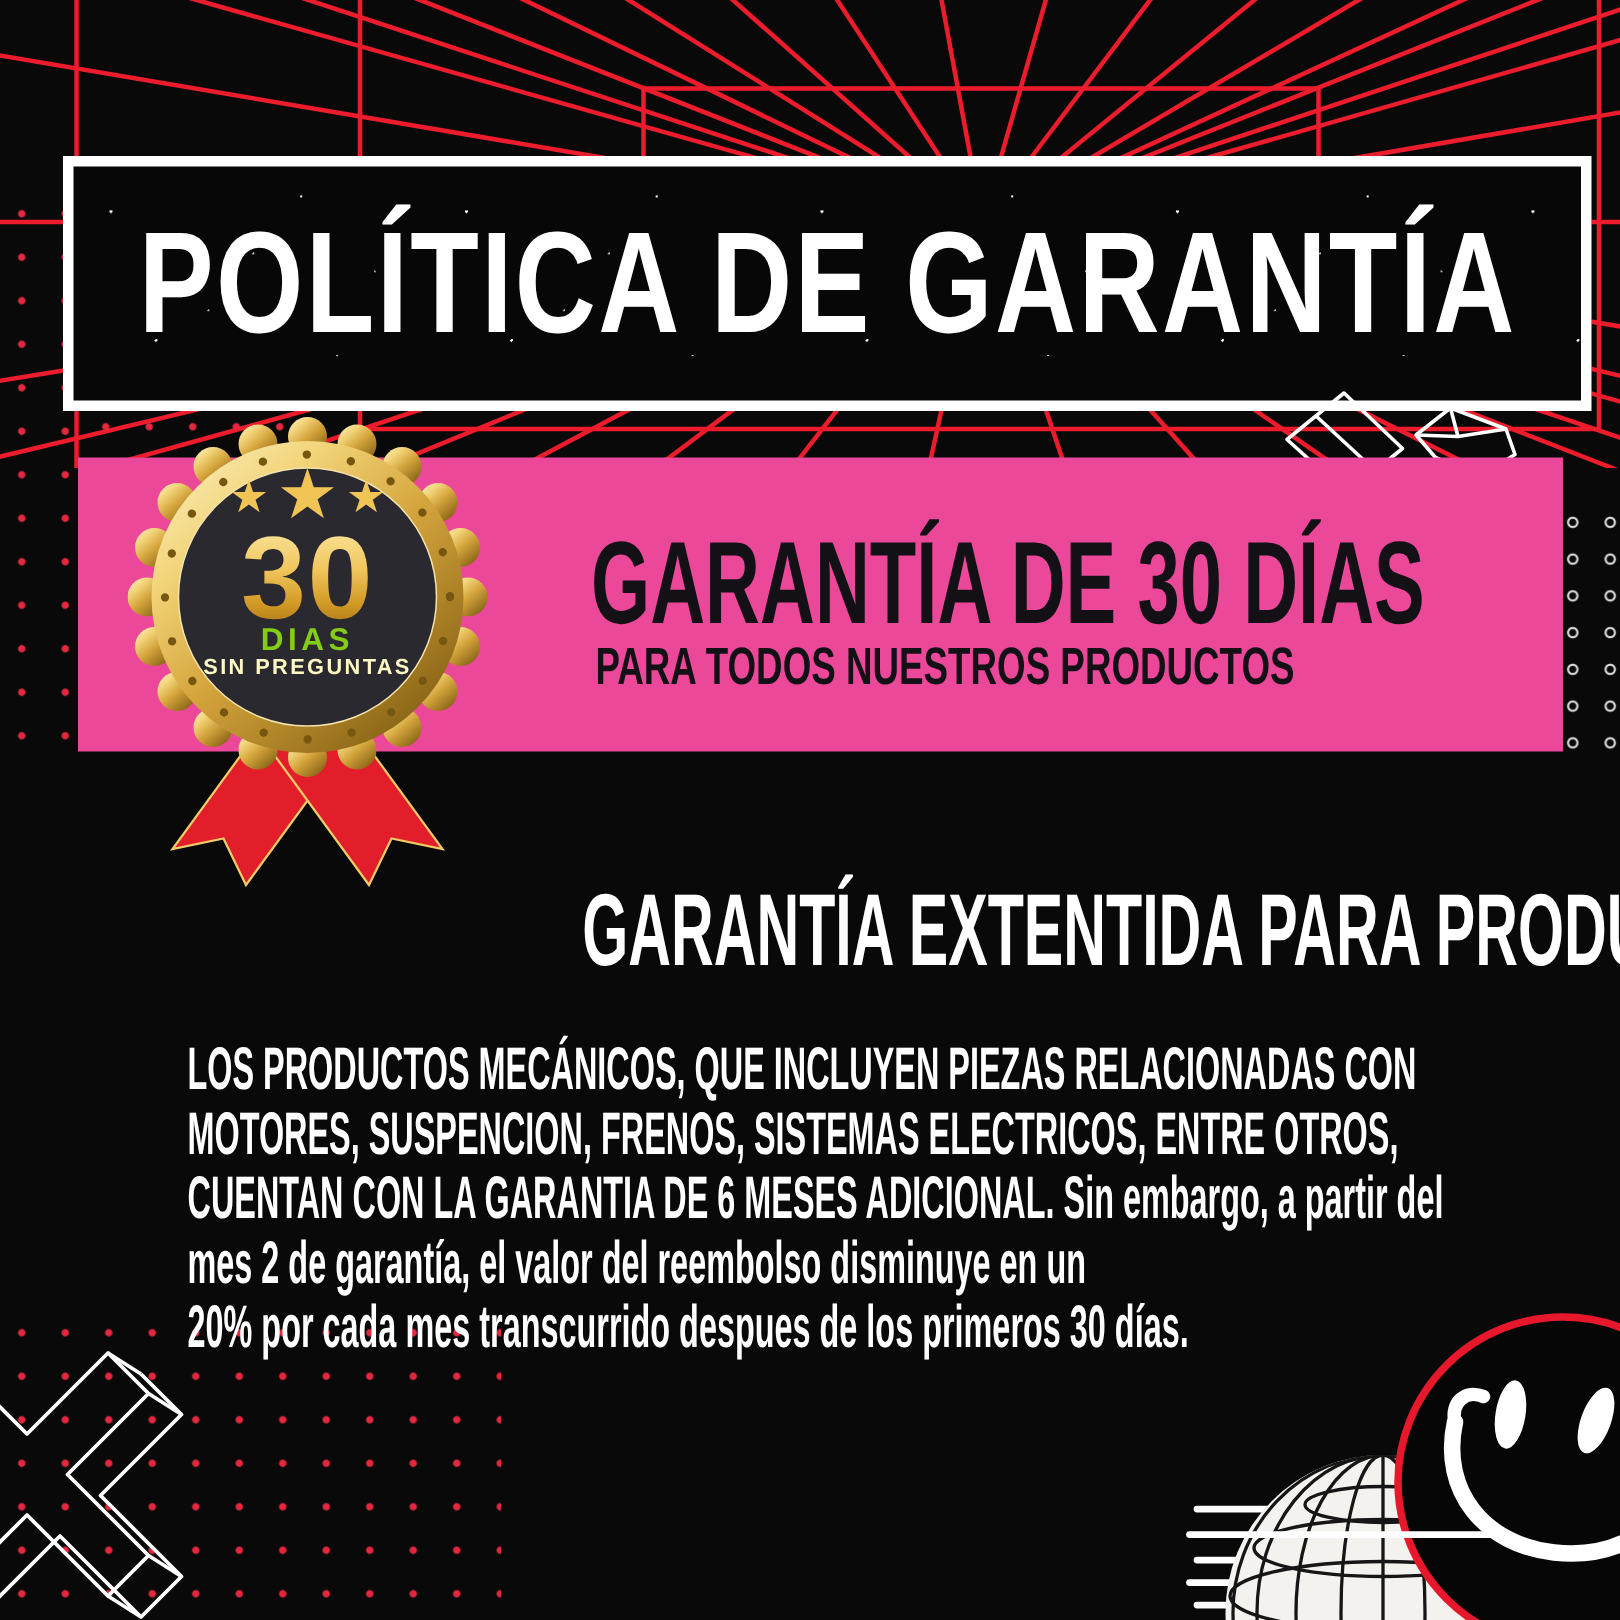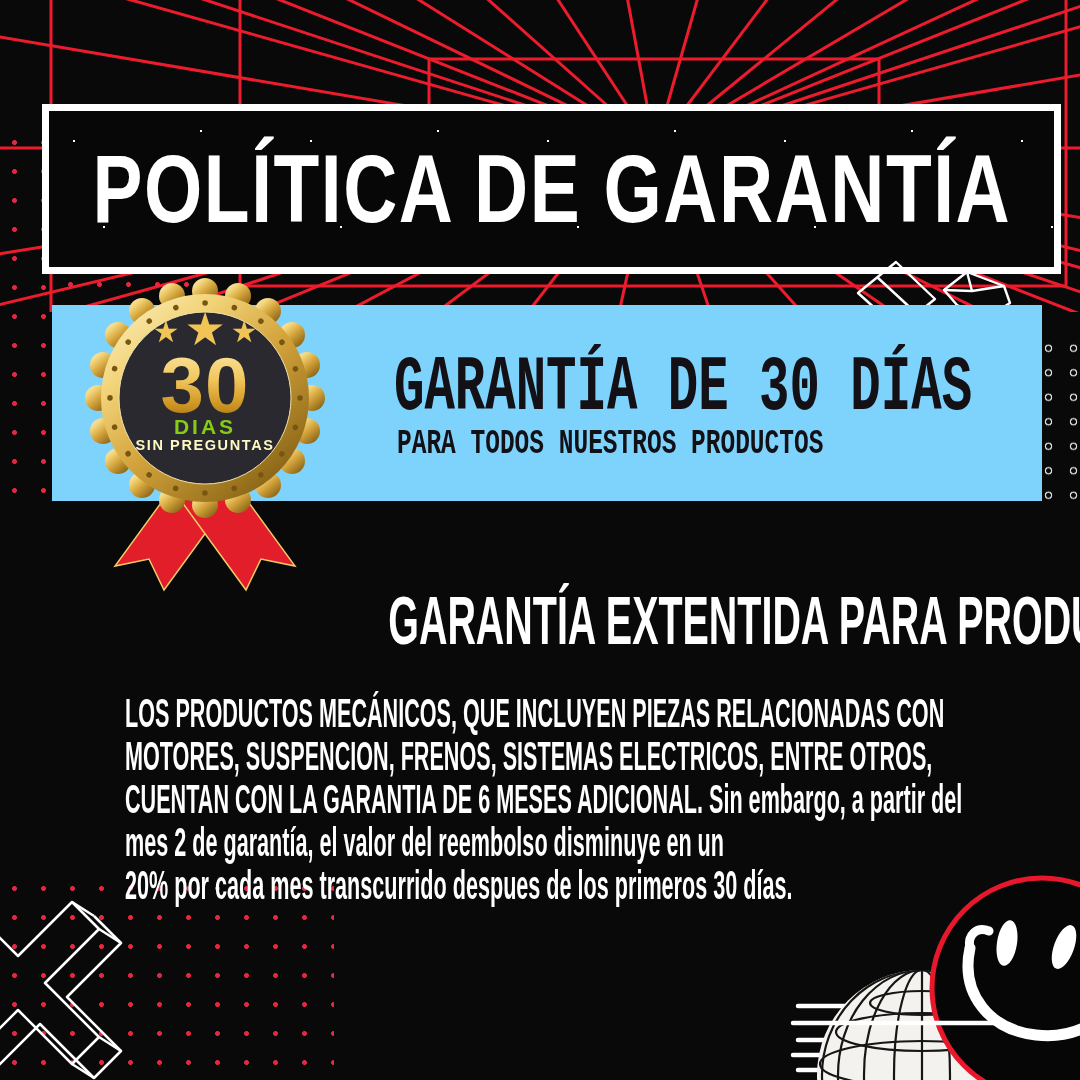--- a/index.html
+++ b/index.html
@@ -32,21 +32,21 @@
       radial-gradient(circle 1.3px at 152px 20px,#fff 60%,transparent 62%),
       radial-gradient(circle 1px  at 201px 70px,#bdbdbd 60%,transparent 62%),
       radial-gradient(circle 1.5px at 55px 116px,#fff 60%,transparent 62%),
       radial-gradient(circle 1px  at 176px 126px,#dddddd 60%,transparent 62%),
       radial-gradient(circle 1.1px at 120px 58px,#eee 60%,transparent 62%);
     background-size:237px 143px;margin-top:38px;}
   .title-text{color:#fff;font-weight:800;font-size:96px;letter-spacing:2px;white-space:nowrap;
     transform:scaleX(0.78);transform-origin:center;line-height:1;}
 
   
-  .banner{position:absolute;left:52px;top:305px;width:990px;height:196px;background:#7dd3fc;font-family:Liberation Mono, monospace;}
+  .banner{position:absolute;left:52px;top:305px;width:990px;height:196px;background:#ec4899;}
   .banner-heading{position:absolute;left:342px;top:44px;color:#131016;font-weight:800;font-size:78px;
     line-height:1;white-space:nowrap;transform:scaleX(0.65);transform-origin:left center;}
   .banner-sub{position:absolute;left:345px;top:122px;color:#131016;font-weight:700;font-size:35px;
     line-height:1;white-space:nowrap;transform:scaleX(0.70);transform-origin:left center;}
 
   
   .badge{position:absolute;left:85px;top:278px;width:240px;height:330px;}
   .badge svg{position:absolute;left:0;top:0;}
   .badge-stars{position:absolute;left:0;top:26px;width:240px;height:56px;display:flex;
     align-items:center;justify-content:center;gap:5px;color:#f0c556;}

